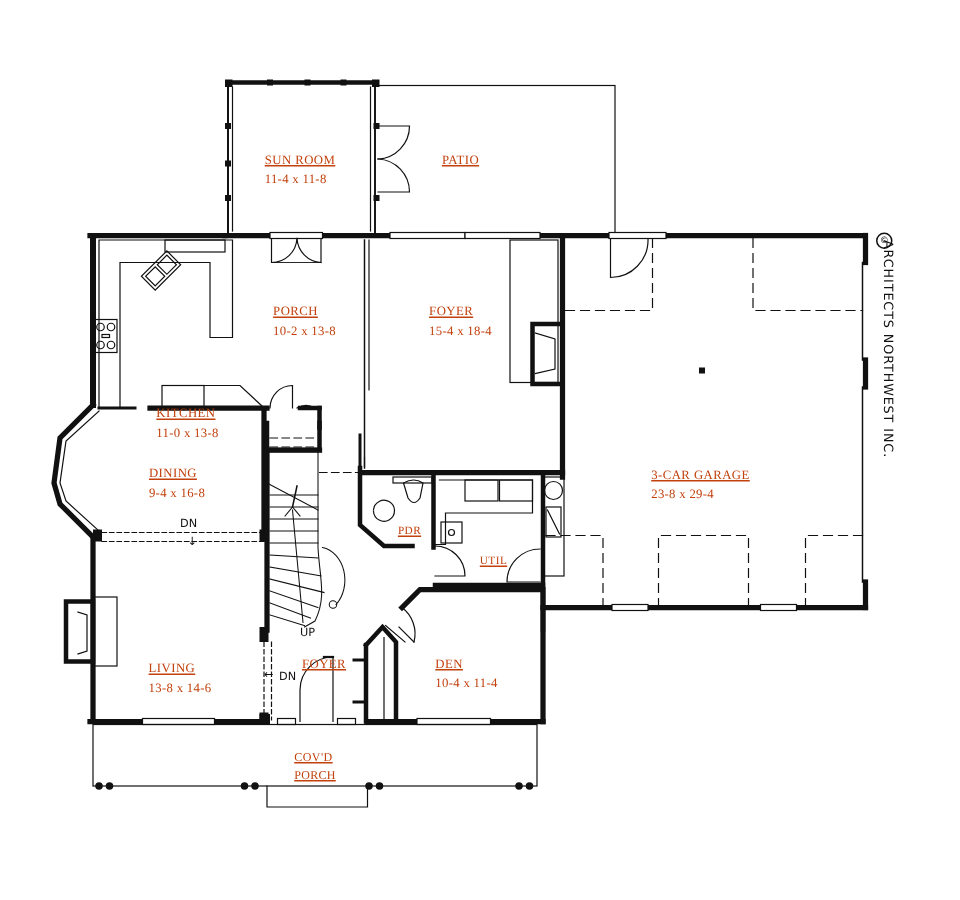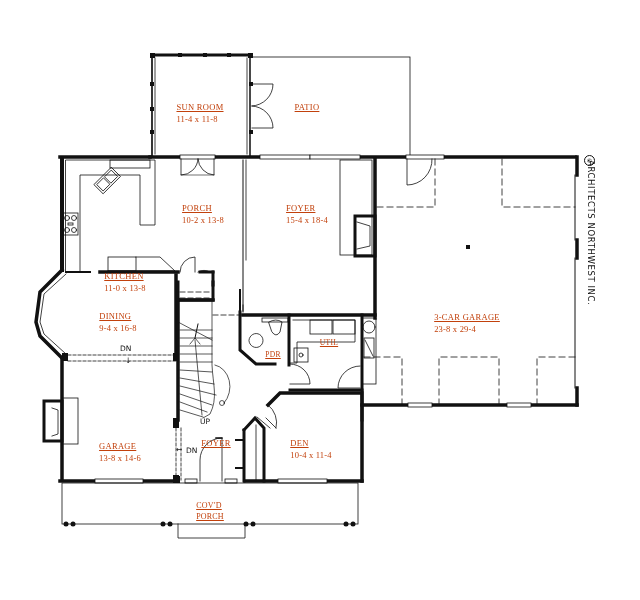--- a/index.html
+++ b/index.html
@@ -269,25 +269,25 @@
   <span class="name">3-CAR GARAGE</span>
   <span class="dim">23-8 x 29-4</span>
 </div>
 <div class="lbl" style="left:118px; top:306px;">
   <span class="name">DINING</span>
   <span class="dim">9-4 x 16-8</span>
 </div>
 <div class="lbl" style="left:273px; top:344px;">
   <span class="name" style="font-size:7.5px;">PDR</span>
 </div>
-<div class="lbl" style="left:329px; top:332px;">
+<div class="lbl" style="left:329px; top:364px;">
   <span class="name" style="font-size:7.5px;">UTIL</span>
 </div>
 <div class="lbl" style="left:120px; top:436px;">
-  <span class="name">GARAGE</span>
+  <span class="name">LIVING</span>
   <span class="dim">13-8 x 14-6</span>
 </div>
 <div class="lbl" style="left:216px; top:433px;">
   <span class="name">FOYER</span>
 </div>
 <div class="lbl" style="left:311px; top:433px;">
   <span class="name">DEN</span>
   <span class="dim">10-4 x 11-4</span>
 </div>
 <div class="lbl" style="left:210px; top:495px;">

